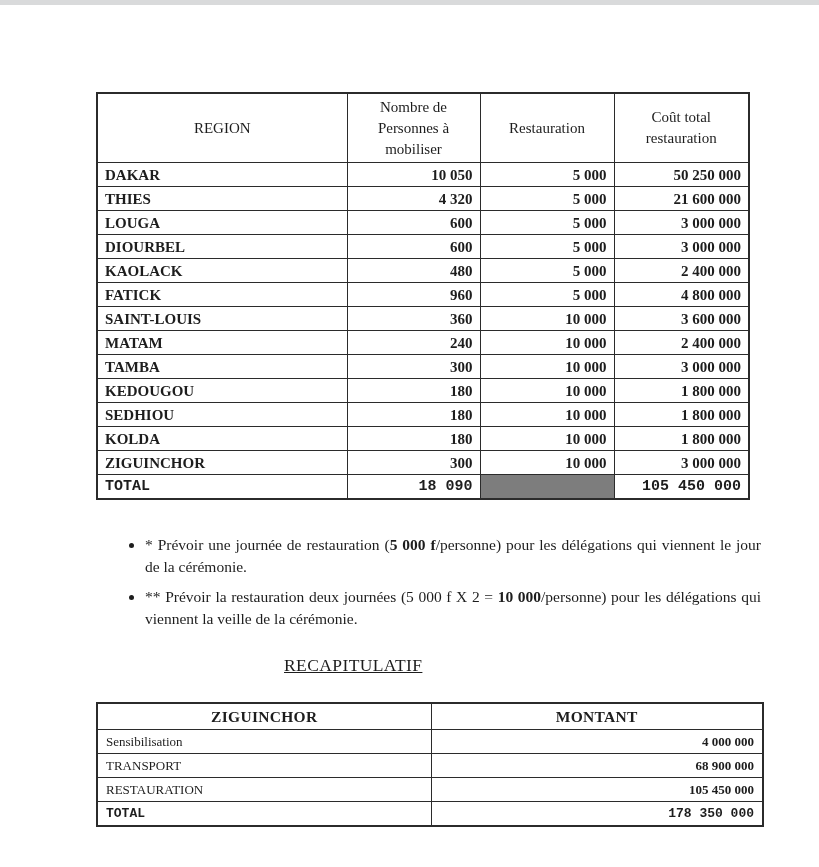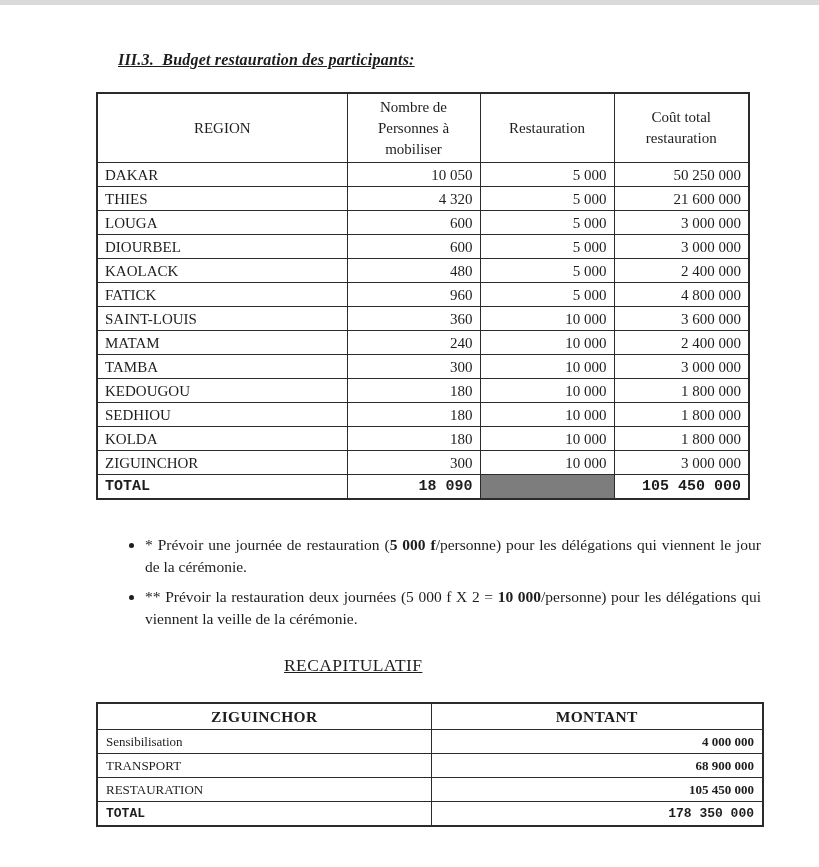--- a/index.html
+++ b/index.html
@@ -40,21 +40,21 @@
     border:1.5px solid var(--table-border);
     overflow:hidden;
   }
   .budget th{
     font-weight:normal;font-size:15px;line-height:21px;
     text-align:center;vertical-align:middle;
     height:68px;padding:0 4px;
   }
   .budget td{
     height:23px;font-size:15px;line-height:22px;
-    padding:0 7px;vertical-align:middle;
+    padding:0 7px;vertical-align:middle;font-weight:bold;
   }
   .c-region{text-align:left;}
   .c-num{text-align:right;}
   .total-row td{font-weight:bold;font-family:Liberation Mono, monospace;}
   .gray-cell{background:var(--gray-cell);}
   
   .notes{
     position:absolute;left:110px;top:522px;width:616px;
     margin:0;padding:12px 0 0 35px;
     list-style:disc;
@@ -89,21 +89,20 @@
   }
   .c-designation{text-align:left;}
   .c-montant{text-align:right;font-weight:bold;}
 </style>
 </head>
 <body>
 
 <div class="page">
   <div class="top-strip"></div>
 
-  <h2 class="section-title">III.3.  Budget restauration des participants:</h2>
 
   <table class="budget">
     <colgroup>
       <col style="width:250px">
         <col style="width:133px">
         <col style="width:134px">
         <col style="width:135px">
     </colgroup>
     <thead>
       <tr>

